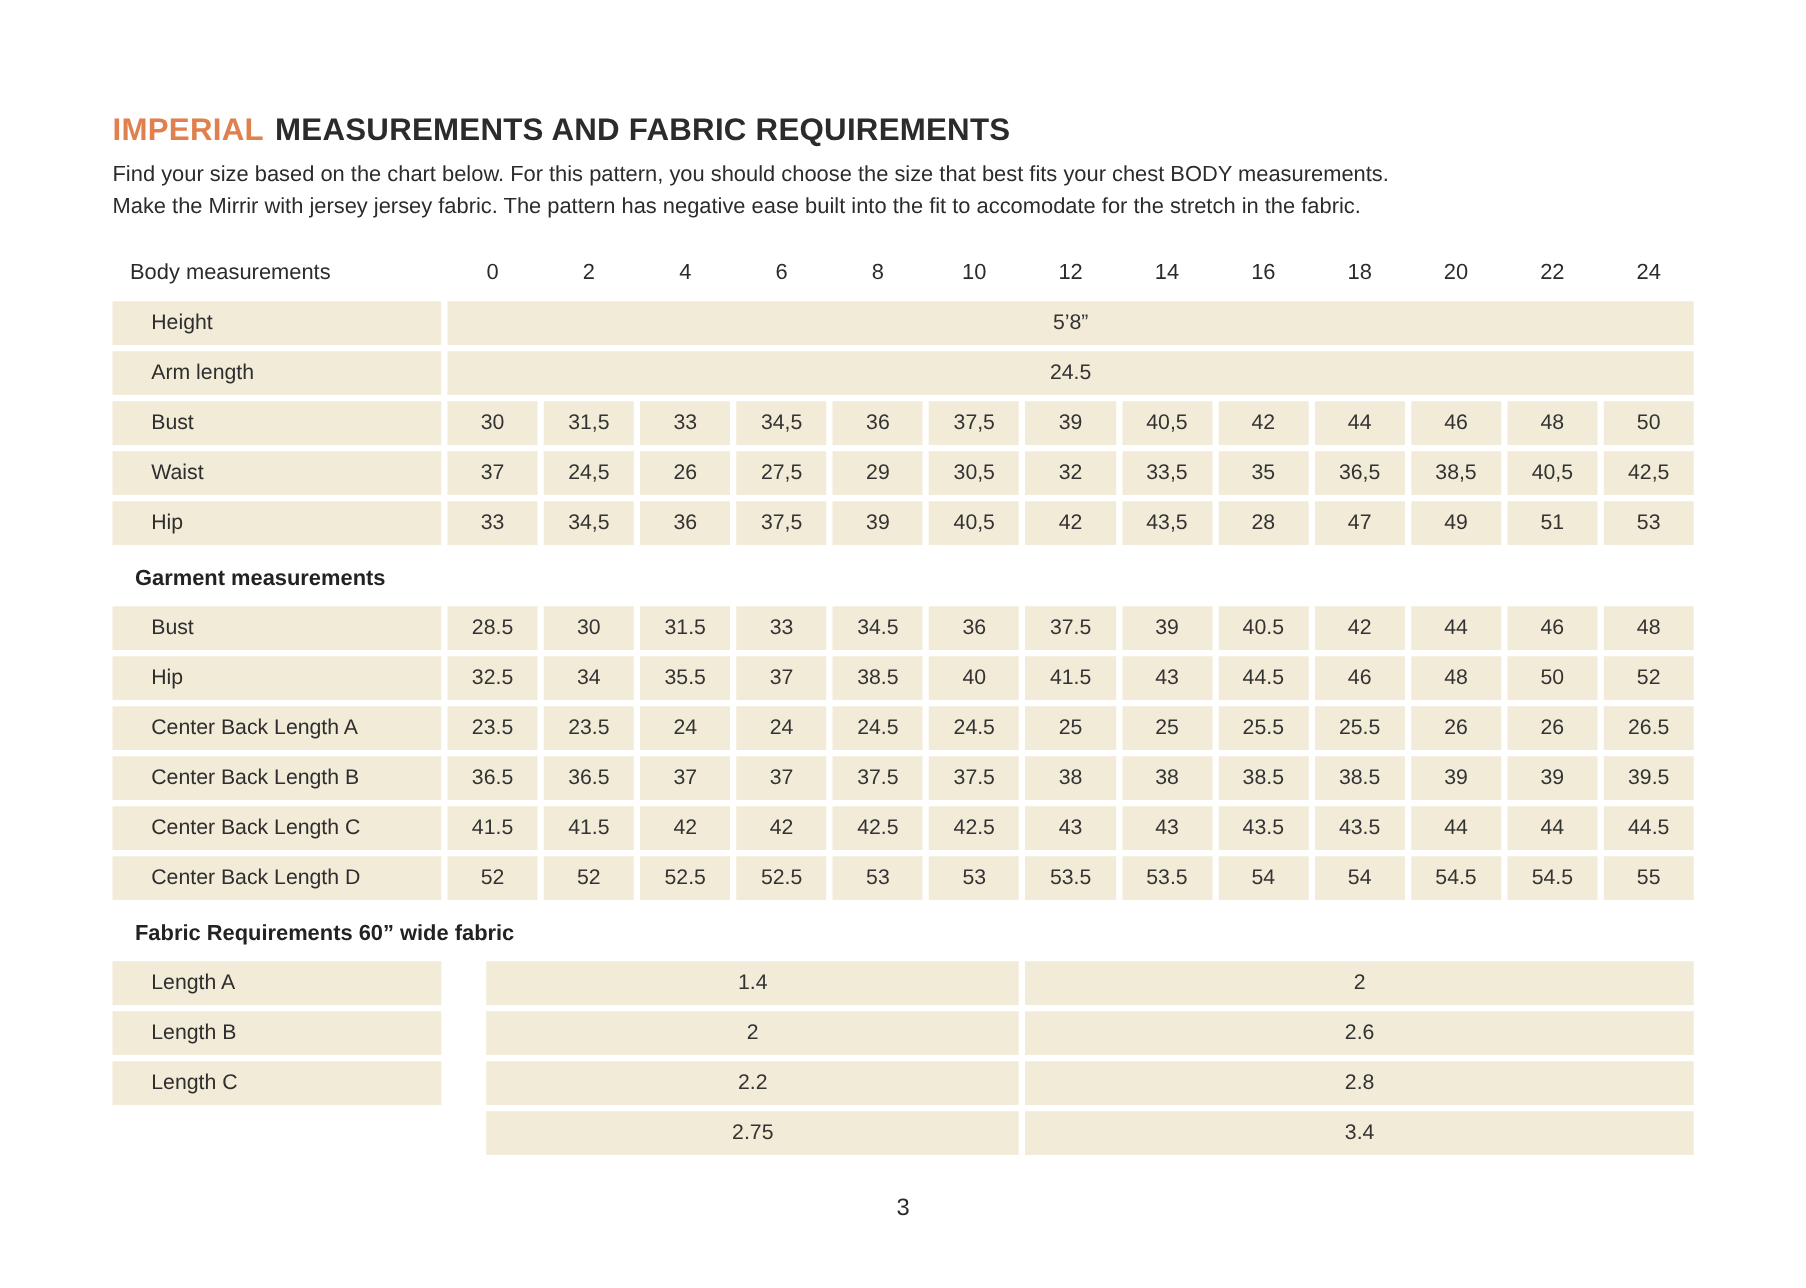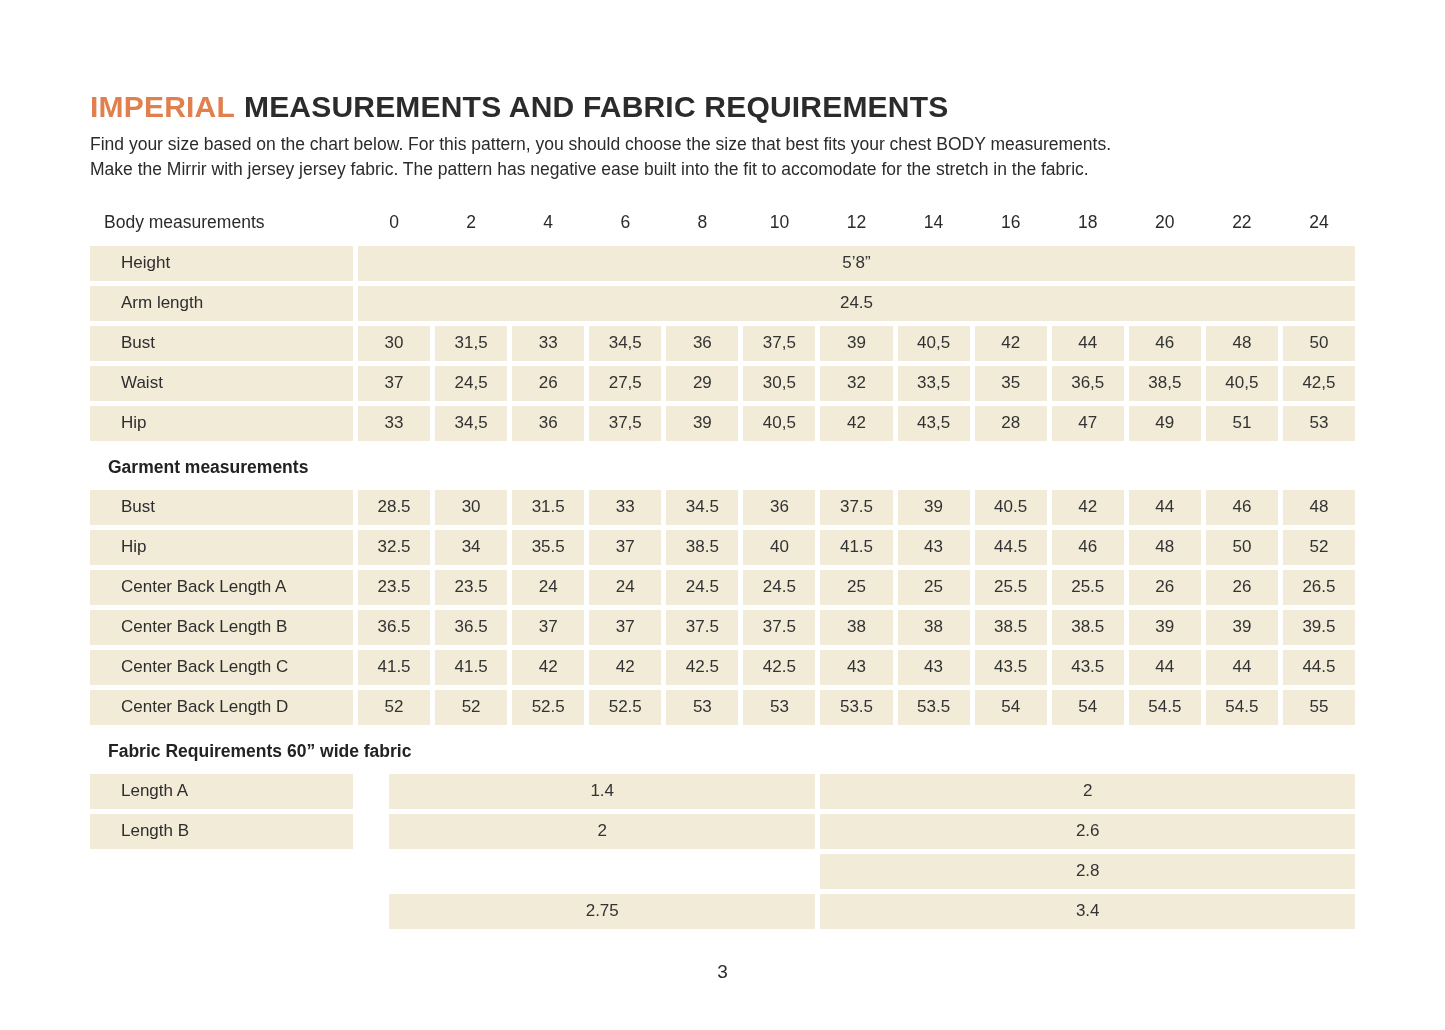--- a/index.html
+++ b/index.html
@@ -9,21 +9,21 @@
   }
   *{box-sizing:border-box;}
   html,body{margin:0;padding:0;}
   body{
     width:1445px;height:1030px;background:#ffffff;
     font-family:"Liberation Sans", sans-serif;color:var(--ink);
     overflow:hidden;
   }
   .page{width:1265px;margin:90px 90px 0 90px;}
   h1.title{
-    margin:0 0 8px 0;font-size:30px;font-weight:700;letter-spacing:.2px;color:#2b2b2b;
+    margin:0 0 8px 0;font-size:25px;font-weight:700;letter-spacing:.2px;color:#2b2b2b;
   }
   h1.title .accent{color:var(--accent);margin-right:9px;}
   .intro{margin:0;font-size:17.5px;line-height:1.42;color:#2b2b2b;}
   .table{margin-top:26px;}
   .trow{
     display:grid;
     grid-template-columns:263px repeat(13,1fr);
     column-gap:5px;
     margin-bottom:5px;
   }
@@ -233,20 +233,22 @@
         <div class="cell label">Length A</div>
         <div class="cell span-left">1.4</div>
         <div class="cell span-right">2</div>
       </div>
       <div class="trow">
         <div class="cell label">Length B</div>
         <div class="cell span-left">2</div>
         <div class="cell span-right">2.6</div>
       </div>
       <div class="trow">
+        <div class="cell label">Length C</div>
+        <div class="cell span-left">2.2</div>
         <div class="cell span-right">2.8</div>
       </div>
       <div class="trow">
         <div class="cell span-left">2.75</div>
         <div class="cell span-right">3.4</div>
       </div>
     </div>
 
   <div class="page-number">3</div>
 

